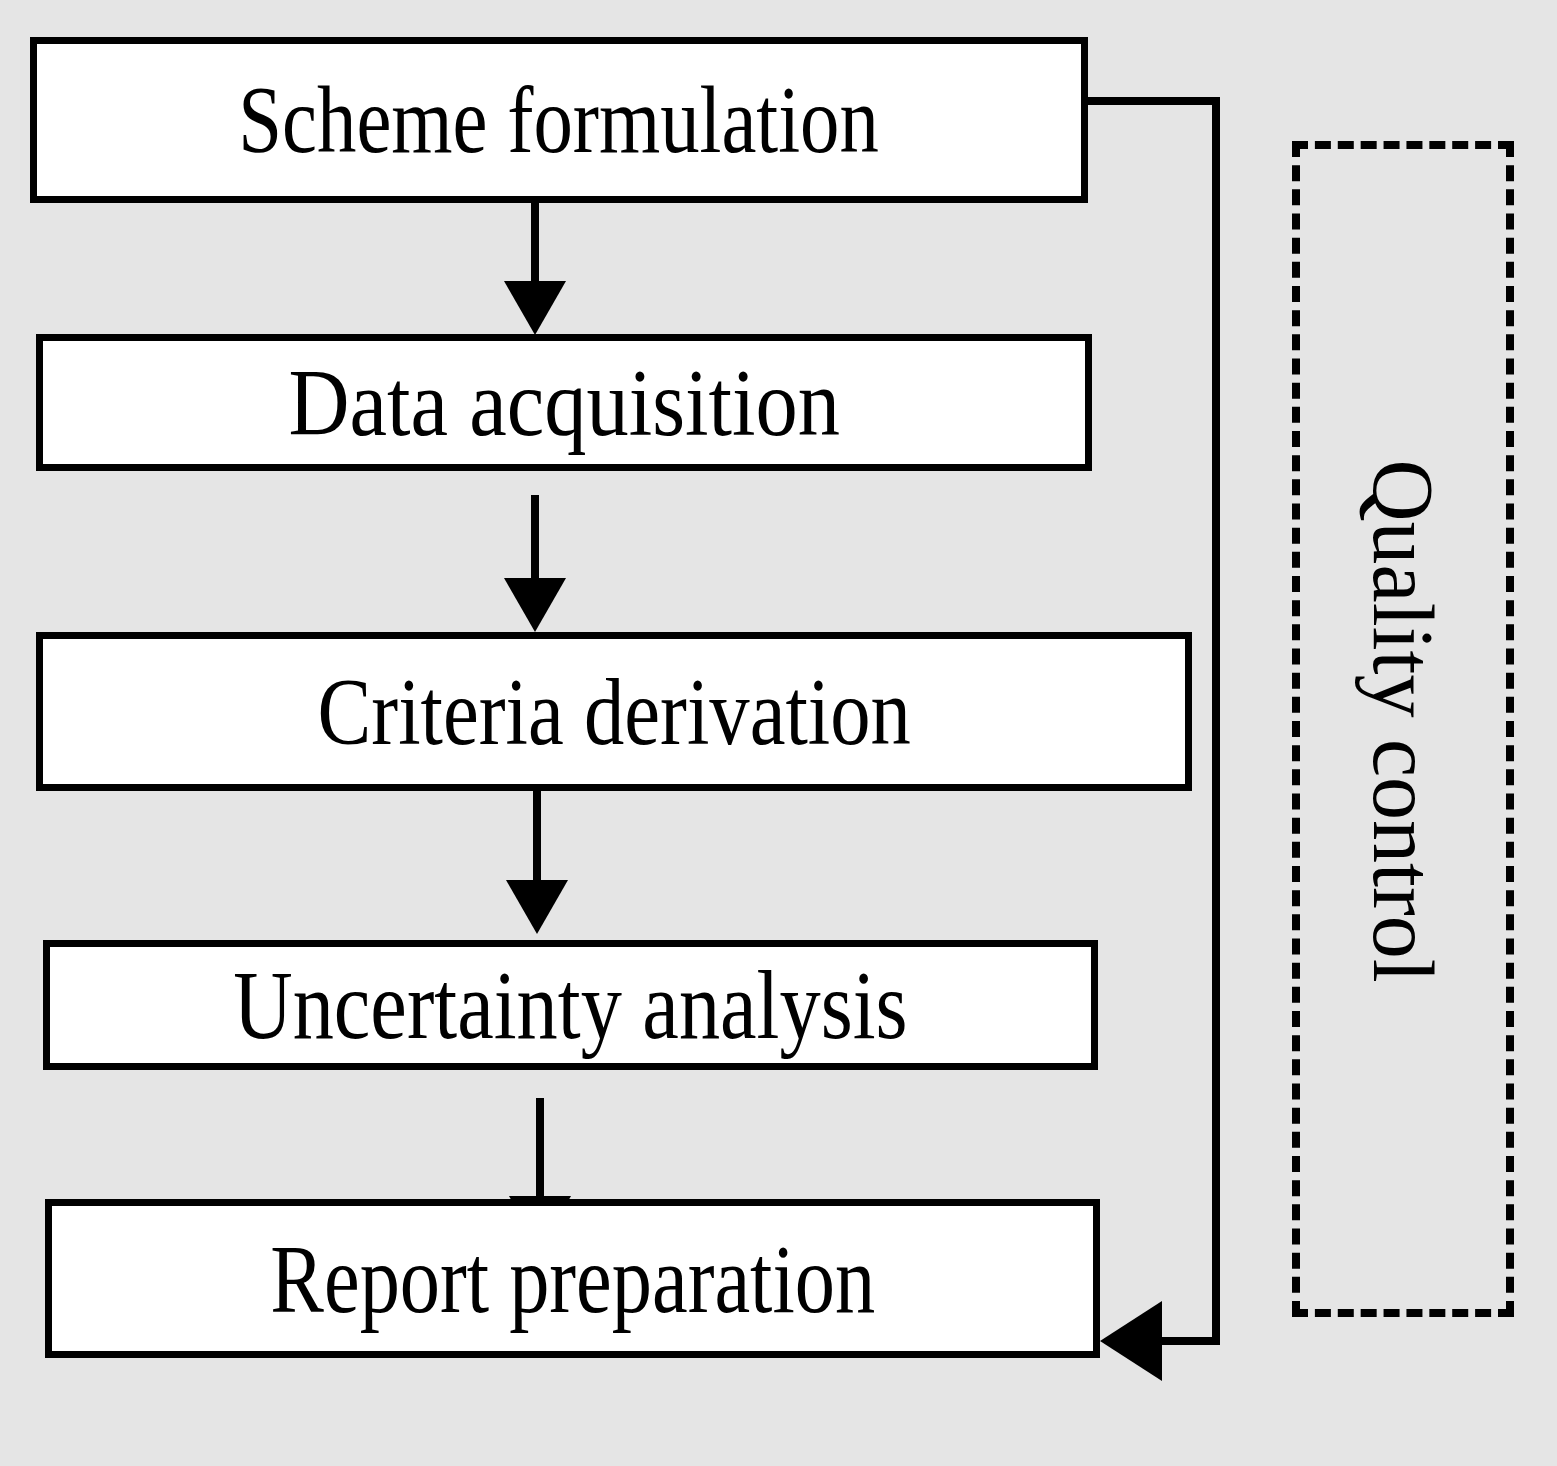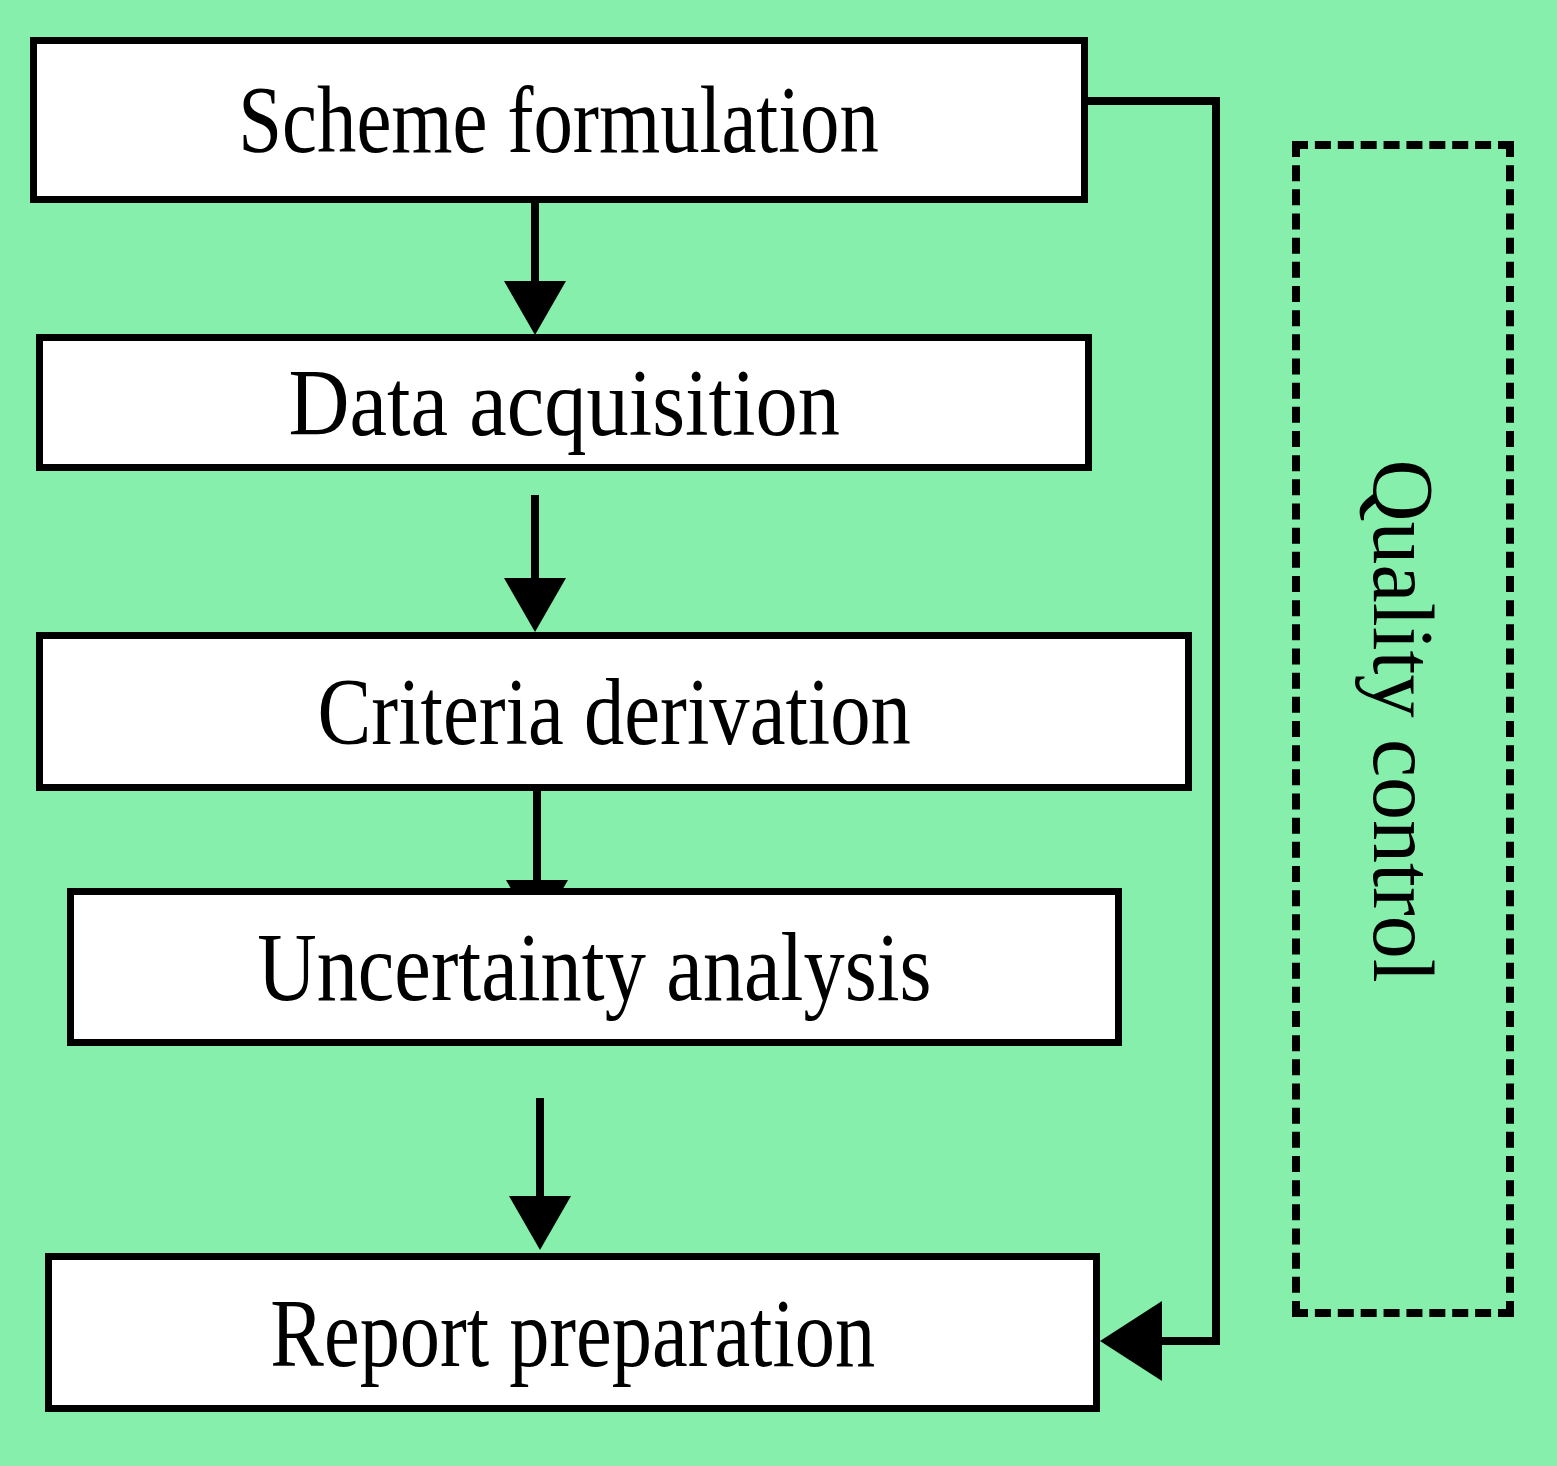--- a/index.html
+++ b/index.html
@@ -4,21 +4,21 @@
 <style>
   html, body {
     margin: 0;
     padding: 0;
     background: #ffffff;
   }
   #canvas {
     position: relative;
     width: 1557px;
     height: 1466px;
-    background: #86efac;
+    background: #e5e5e5;
     overflow: hidden;
     font-family: "Liberation Serif", "DejaVu Serif", serif;
   }
 
   
   .node {
     position: absolute;
     box-sizing: border-box;
     border: 7px solid #000000;
     background: #ffffff;
@@ -106,28 +106,28 @@
   <div class="conn-stem" style="left:531px; top:495px; height:88px;"></div>
   <div class="conn-head" style="left:504px; top:578px;"></div>
 
   <div class="node" style="left:36px; top:632px; width:1156px; height:159px;">
     <span class="node-label" style="font-size:96px; transform:scaleX(0.84);">Criteria derivation</span>
   </div>
 
   <div class="conn-stem" style="left:533px; top:791px; height:96px;"></div>
   <div class="conn-head" style="left:506px; top:880px;"></div>
 
-  <div class="node" style="left:43px; top:888px; width:1055px; height:158px;margin-left:24px;">
+  <div class="node" style="left:43px; top:940px; width:1055px; height:130px;">
     <span class="node-label" style="font-size:98px; transform:scaleX(0.84);">Uncertainty analysis</span>
   </div>
 
   <div class="conn-stem" style="left:536px; top:1098px; height:105px;"></div>
   <div class="conn-head" style="left:509px; top:1196px;"></div>
 
-  <div class="node" style="left:45px; top:1253px; width:1055px; height:159px;">
+  <div class="node" style="left:45px; top:1199px; width:1055px; height:159px;">
     <span class="node-label" style="font-size:98px; transform:scaleX(0.82);">Report preparation</span>
   </div>
 
   <div class="fb-seg-h" style="left:1085px; top:97px; width:135px;"></div>
   <div class="fb-seg-v" style="left:1212px; top:97px; height:1248px;"></div>
   <div class="fb-seg-h" style="left:1160px; top:1337px; width:60px;"></div>
   <div class="fb-head-left" style="left:1100px; top:1301px;"></div>
 
   <div class="dashed-box" style="left:1292px; top:141px; width:222px; height:1176px;"></div>
 

